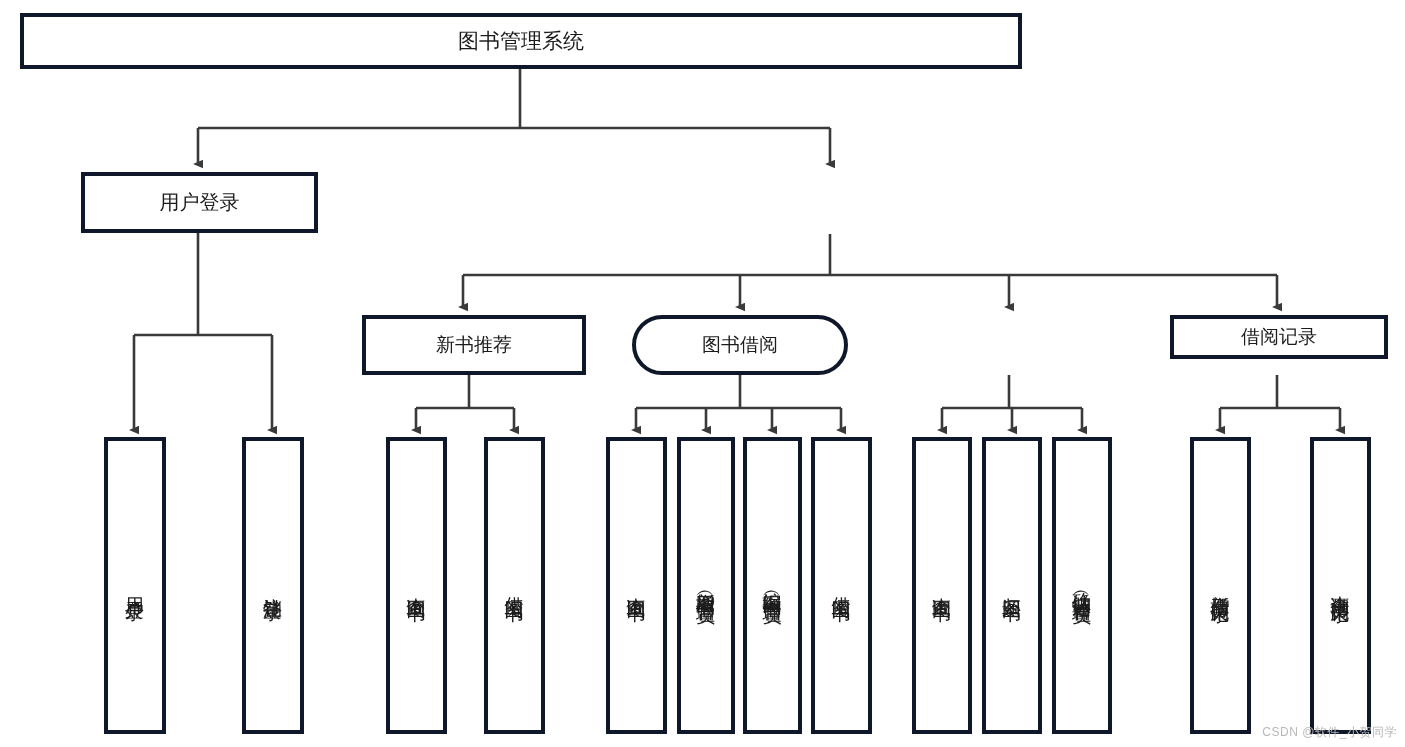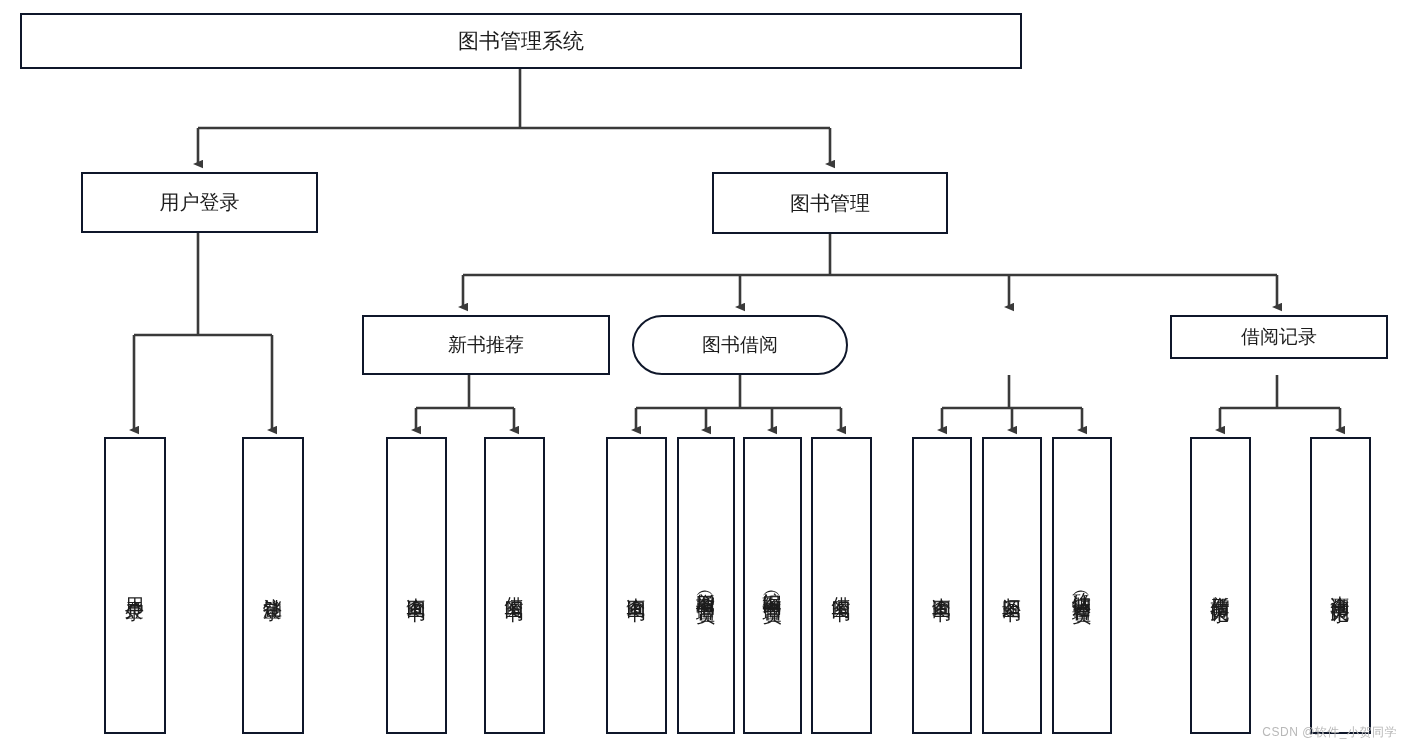--- a/index.html
+++ b/index.html
@@ -23,21 +23,21 @@
     left: 0;
     top: 0;
     width: 1405px;
     height: 747px;
     pointer-events: none;
   }
   .node {
     position: absolute;
     box-sizing: border-box;
     background: #ffffff;
-    border: 2px solid #0f172a;
+    border: 4px solid #0f172a;
     display: flex;
     align-items: center;
     justify-content: center;
     text-align: center;
     color: #1c1c1c;
     z-index: 2;
   }
   .node.root {
     font-size: 21px;
   }
@@ -129,25 +129,22 @@
     </g>
   </svg>
 
   <div class="node root" style="left:20px; top:13px; width:1002px; height:56px;">
     <span class="node-label">图书管理系统</span>
   </div>
 
   <div class="node level1" style="left:81px; top:172px; width:237px; height:61px;">
     <span class="node-label">用户登录</span>
   </div>
-  <div class="node level1" style="left:712px; top:172px; width:236px; height:62px;">
-    <span class="node-label">图书管理</span>
-  </div>
 
-  <div class="node level2" style="left:362px; top:315px; width:248px; height:60px;">
+  <div class="node level2" style="left:362px; top:315px; width:224px; height:60px;">
     <span class="node-label">新书推荐</span>
   </div>
   <div class="node level2" style="left:632px; top:315px; width:216px; height:60px;border-radius:30px;">
     <span class="node-label">图书借阅</span>
   </div>
   <div class="node level2" style="left:1170px; top:315px; width:218px; height:44px;">
     <span class="node-label">借阅记录</span>
   </div>
 
   <div class="node leaf" style="left:104px; top:437px; width:62px; height:297px;">

